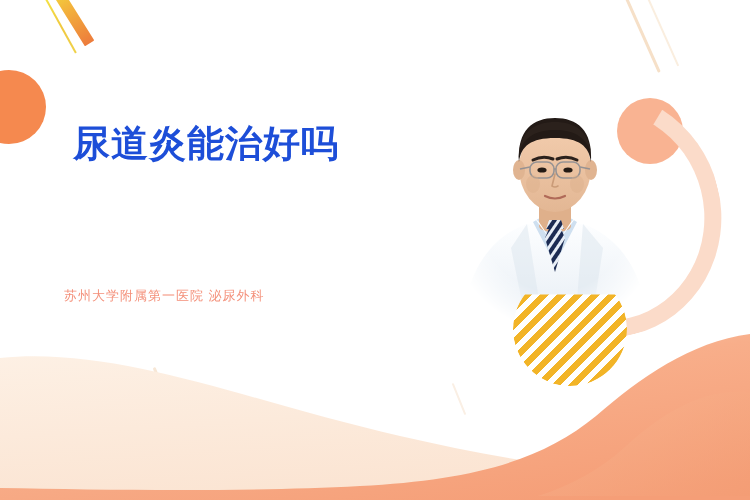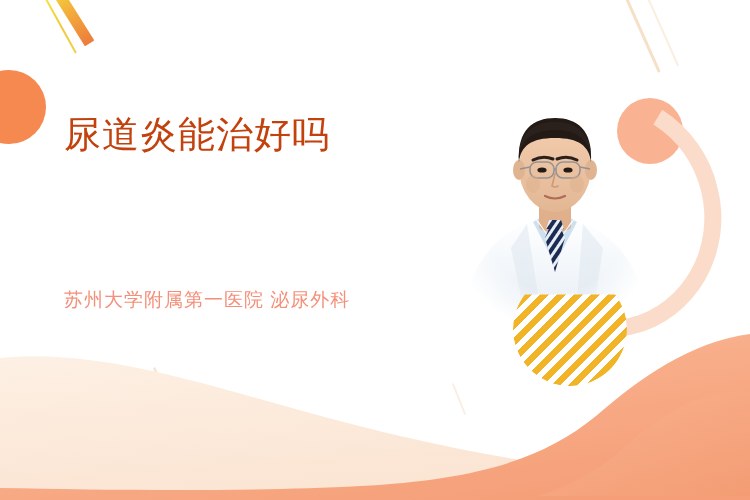--- a/index.html
+++ b/index.html
@@ -141,25 +141,25 @@
   }
 
   
   .text-block {
     position: absolute;
     left: 64px;
     top: 112px;
     width: 370px;
   }
   .cover-title {
-    margin: 0;
+    margin: 9px;
     font-size: 37px;
     line-height: 1.22;
-    font-weight: 400;
-    color: #c2410c;
+    font-weight: 700;
+    color: #1d4ed8;
     letter-spacing: 1px;
     white-space: nowrap;
   }
   .doctor-line {
     position: absolute;
     left: 64px;
     top: 246px;
     white-space: nowrap;
   }
   .doctor-name {
@@ -172,21 +172,21 @@
     font-size: 19px;
     font-weight: 400;
     color: #F59078;
     letter-spacing: 1px;
     margin-left: 12px;
   }
   .hospital-line {
     position: absolute;
     left: 64px;
     top: 287px;
-    font-size: 19px;
+    font-size: 13px;
     font-weight: 400;
     color: #F4907A;
     letter-spacing: 1px;
     white-space: nowrap;
   }
 </style>
 </head>
 <body>
 
 <div id="stage">

